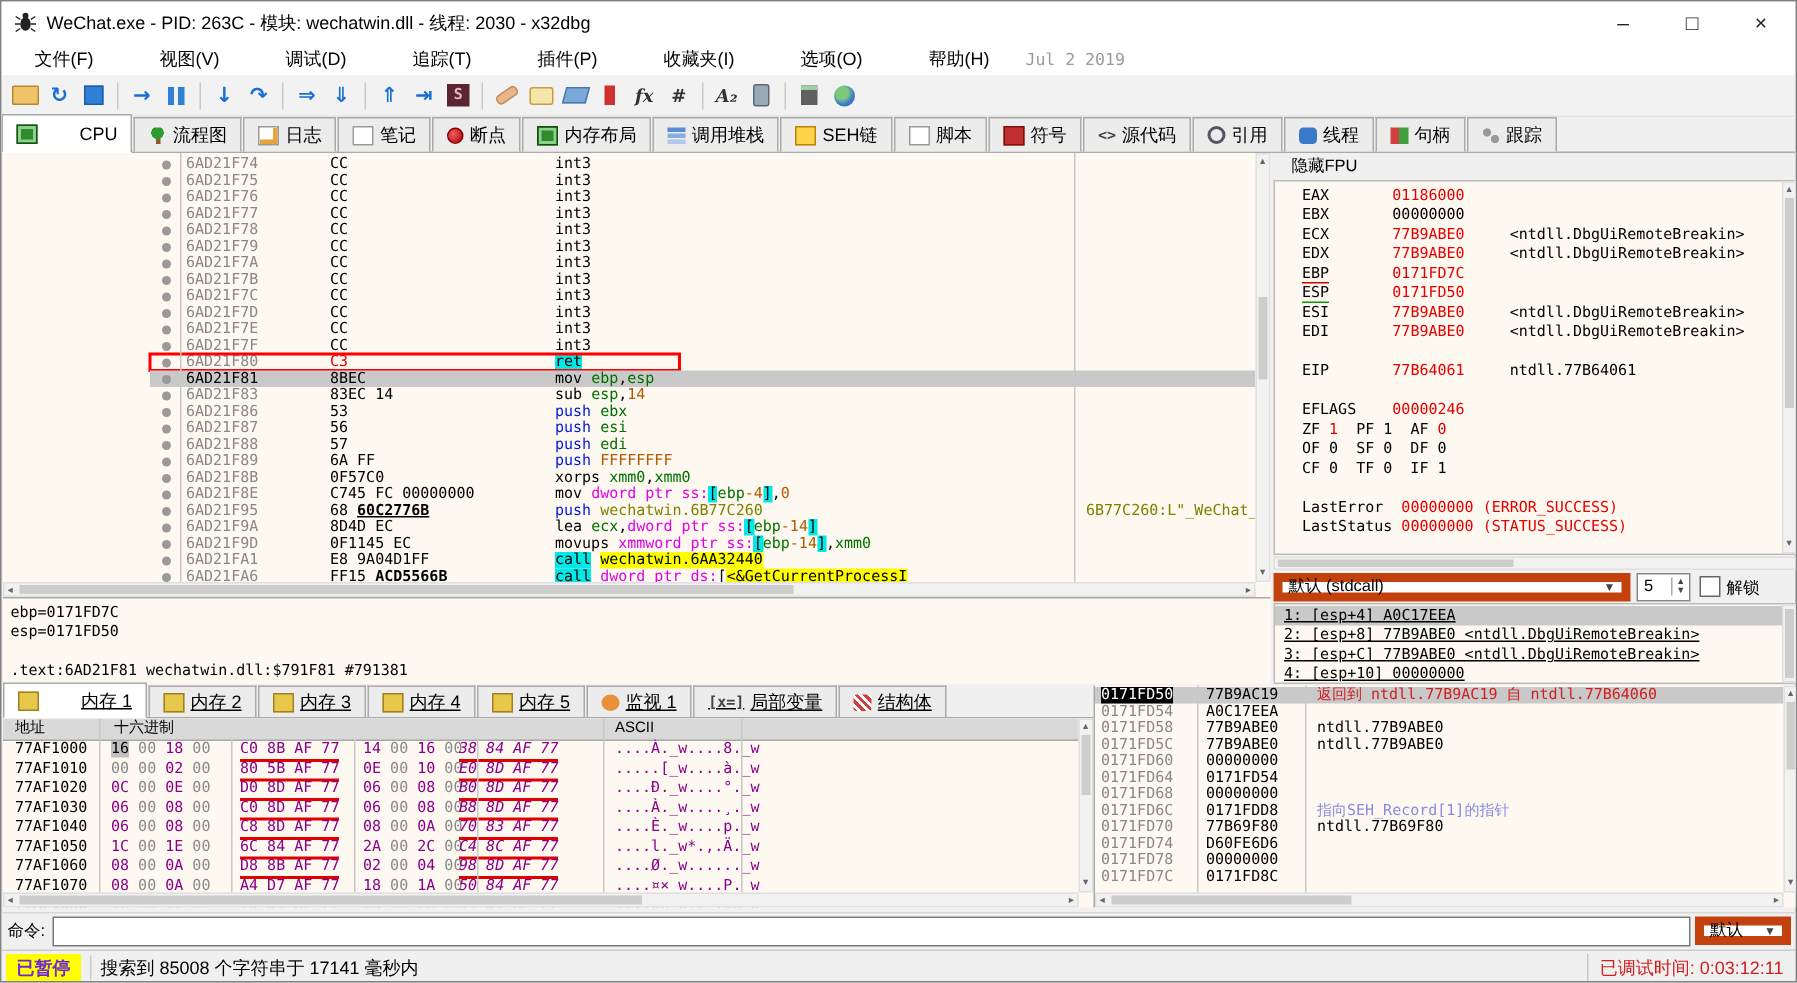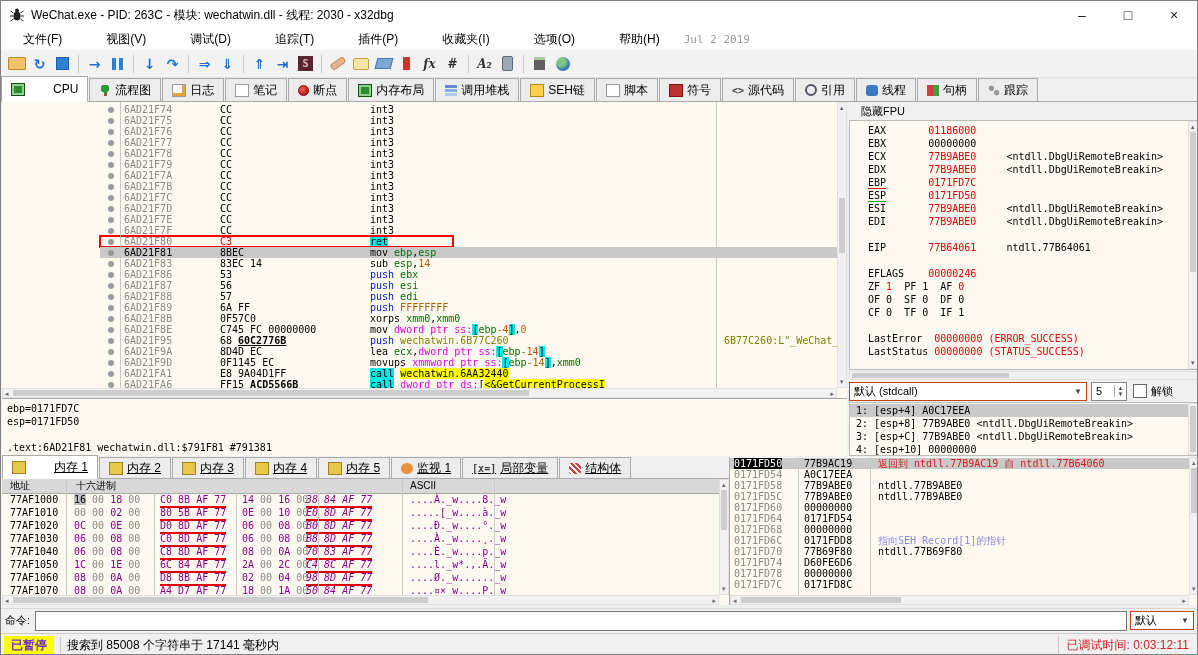--- a/index.html
+++ b/index.html
@@ -87,32 +87,32 @@
   .iline{height:13px;white-space:pre;}
   
   #rightpanel{position:absolute;left:848px;top:101px;width:350px;height:354px;}
   #fpu{height:18px;background:#f0f0f0;font-size:11px;line-height:18px;padding-left:12px;border-bottom:1px solid #ccc;}
   #regs{position:absolute;top:18px;left:0;right:0;height:250px;background:var(--cream);
         border:1px solid #bbb;box-sizing:border-box;overflow:hidden;padding-top:3px;}
   .rline{height:13px;font:10px/13px "DejaVu Sans Mono",monospace;white-space:pre;padding-left:18px;}
   .ulr{border-bottom:1px solid #d00000;} .ulg{border-bottom:1px solid #00a000;}
   #reg-hsb{top:269px;left:0;right:0;height:9px;}
   #callconv{position:absolute;top:279px;left:0;right:0;height:20px;display:flex;align-items:center;}
-  .combo{height:19px;background:#fff;border:1px solid #c2410c;font-size:11px;line-height:17px;
+  .combo{height:19px;background:#fff;border:6px solid #c2410c;font-size:11px;line-height:17px;
          padding:0 4px;box-sizing:border-box;display:flex;align-items:center;}
   .combo .carrow{margin-left:auto;font-size:8px;color:#444;}
   #ccombo{width:238px;}
   #spinner{width:36px;height:19px;background:#fff;border:1px solid #888;box-sizing:border-box;
            font-size:11px;display:flex;align-items:center;margin-left:4px;}
   #spinner .val{flex:1;padding-left:4px;}
   #spinner .btns{width:11px;display:flex;flex-direction:column;font-size:6px;color:#444;border-left:1px solid #aaa;text-align:center;}
   #unlock{display:flex;align-items:center;margin-left:6px;font-size:11px;}
   #unlock .box{width:12px;height:12px;background:#fff;border:1px solid #666;margin-right:4px;}
   #args{position:absolute;top:300px;left:0;right:0;bottom:0;background:var(--cream);
-        border:1px solid #bbb;box-sizing:border-box;overflow:hidden;padding-top:1px;}
+        border:1px solid #bbb;box-sizing:border-box;overflow:hidden;padding-top:1px;text-decoration:underline;}
   .aline{height:13px;font:10px/13px "DejaVu Sans Mono",monospace;white-space:pre;padding-left:6px;}
   .asel2{background:var(--sel);}
   
   #dump-tabs{position:absolute;left:1px;top:456px;width:727px;height:22px;display:flex;align-items:flex-end;
              background:#f0f0f0;border-bottom:1px solid var(--bord);box-sizing:border-box;}
   #dump-tabs .tab{height:20px;font-size:12px;text-decoration:underline;}
   #dump-tabs .tab.active{height:22px;}
   #dump-panel{position:absolute;left:1px;top:478px;width:727px;height:126px;background:var(--cream);overflow:hidden;}
   #dump-head{position:absolute;top:0;left:0;right:10px;height:14px;background:#d9d9d9;
              border-bottom:1px solid #a8a8a8;font-size:10px;line-height:14px;}

